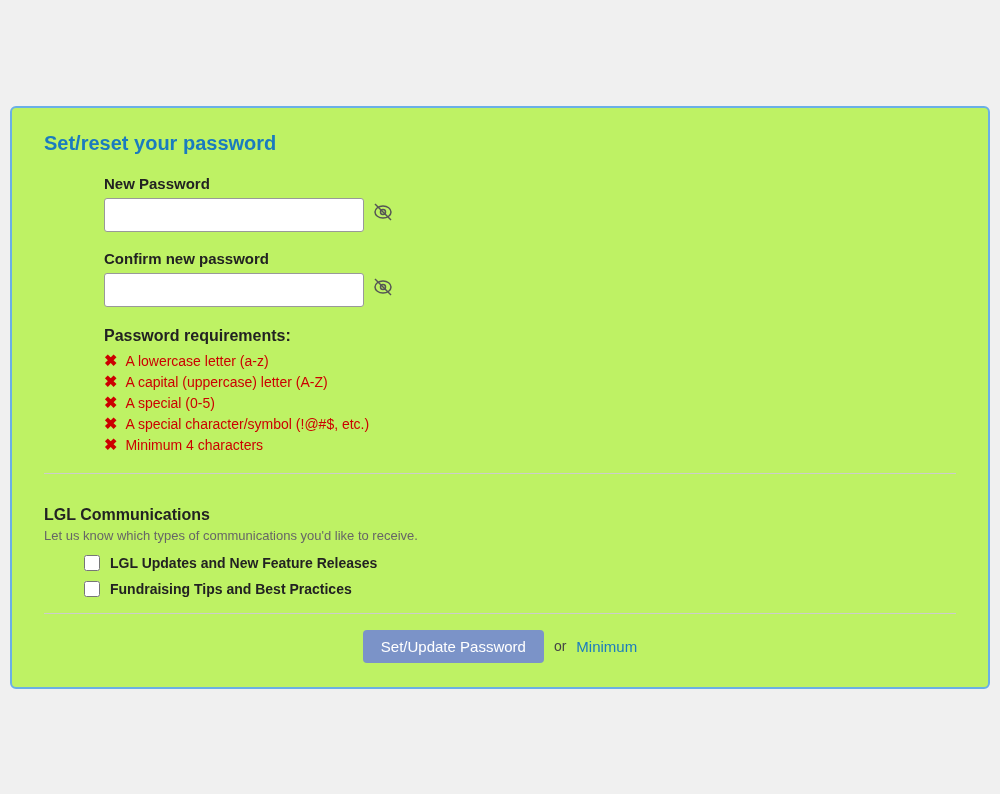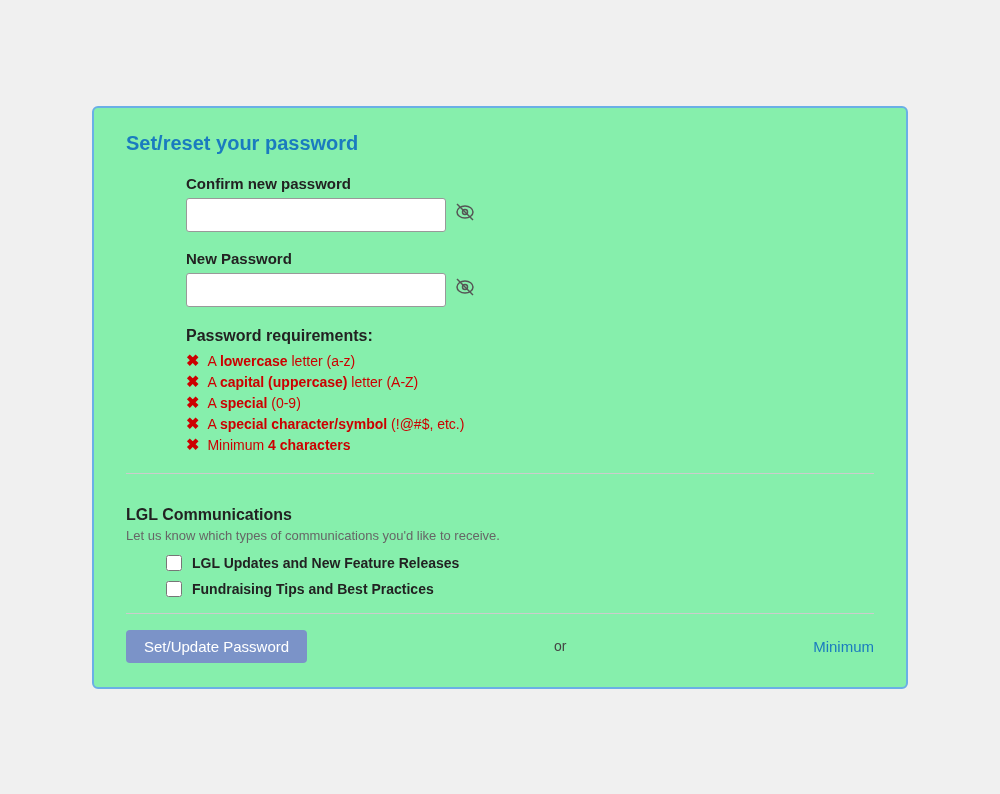--- a/index.html
+++ b/index.html
@@ -11,24 +11,24 @@
     body {
       background: #f0f0f0;
       display: flex;
       justify-content: center;
       align-items: center;
       min-height: 100vh;
       font-family: Arial, sans-serif;
     }
 
     .card {
-      background: #86efac;
+      background: #bef264;
       border: 2px solid #6aafe6;
       border-radius: 6px;
-      width: 816px;
+      width: 980px;
       padding: 24px 32px 24px 32px;
     }
 
     .card-title {
       color: #1a7bbf;
       font-size: 20px;
       font-weight: bold;
       margin-bottom: 20px;
     }
 
@@ -101,21 +101,21 @@
       font-weight: bold;
       font-size: 16px;
       line-height: 1;
     }
 
     .req-list li .req-text {
       color: #cc0000;
     }
 
     .req-list li .req-text .highlight {
-      font-weight: bold;
+      font-weight: normal;
       color: #cc0000;
     }
 
     .req-list li .req-text .normal {
       color: #cc0000;
     }
 
     .divider {
       border: none;
       border-top: 1px solid #ccc;
@@ -156,21 +156,21 @@
     }
 
     .checkbox-label {
       font-weight: bold;
       font-size: 14px;
       color: #222;
     }
 
     .footer-section {
       display: flex;
-      justify-content: space-between;
+      justify-content: center;
       align-items: center;
       gap: 10px;
       margin-top: 16px;
     }
 
     .set-password-btn {
       background: #7b93c8;
       color: #fff;
       border: none;
       border-radius: 4px;
@@ -191,69 +191,69 @@
       text-decoration: none;
     }
   </style>
 </head>
 <body>
 
 <div class="card">
   <div class="card-title">Set/reset your password</div>
 
   <div class="form-section">
-
-    <div class="field-group">
-      <label class="field-label">Confirm new password</label>
-      <div class="input-wrapper">
-        <input type="password" class="password-input" placeholder="" style="">
-        <span class="eye-icon" title="Toggle visibility">
-          <svg width="22" height="18" viewBox="0 0 22 18" fill="none" xmlns="http://www.w3.org/2000/svg">
-            <ellipse cx="11" cy="9" rx="8" ry="6" stroke="#555" stroke-width="1.5" fill="none"></ellipse>
-            <circle cx="11" cy="9" r="2.5" stroke="#555" stroke-width="1.5" fill="none"></circle>
-            <line x1="3" y1="1" x2="19" y2="17" stroke="#555" stroke-width="1.5"></line>
-          </svg>
-        </span>
-      </div>
-    </div>
 
     <div class="field-group">
       <label class="field-label">New Password</label>
       <div class="input-wrapper">
         <input type="password" class="password-input" placeholder="" style="">
         <span class="eye-icon" title="Toggle visibility">
           
           <svg width="22" height="18" viewBox="0 0 22 18" fill="none" xmlns="http://www.w3.org/2000/svg">
             <ellipse cx="11" cy="9" rx="8" ry="6" stroke="#555" stroke-width="1.5" fill="none"></ellipse>
             <circle cx="11" cy="9" r="2.5" stroke="#555" stroke-width="1.5" fill="none"></circle>
             <line x1="3" y1="1" x2="19" y2="17" stroke="#555" stroke-width="1.5"></line>
           </svg>
         </span>
       </div>
     </div>
 
+    <div class="field-group">
+      <label class="field-label">Confirm new password</label>
+      <div class="input-wrapper">
+        <input type="password" class="password-input" placeholder="" style="">
+        <span class="eye-icon" title="Toggle visibility">
+          <svg width="22" height="18" viewBox="0 0 22 18" fill="none" xmlns="http://www.w3.org/2000/svg">
+            <ellipse cx="11" cy="9" rx="8" ry="6" stroke="#555" stroke-width="1.5" fill="none"></ellipse>
+            <circle cx="11" cy="9" r="2.5" stroke="#555" stroke-width="1.5" fill="none"></circle>
+            <line x1="3" y1="1" x2="19" y2="17" stroke="#555" stroke-width="1.5"></line>
+          </svg>
+        </span>
+      </div>
+    </div>
+
     <div class="requirements-section">
       <div class="requirements-title">Password requirements:</div>
       <ul class="req-list">
         <li>
           <span class="x-mark">✖</span>
           <span class="req-text">
             A <span class="highlight">lowercase</span><span class="normal"> letter (a-z)</span>
           </span>
         </li>
         <li>
           <span class="x-mark">✖</span>
           <span class="req-text">
             A <span class="highlight">capital (uppercase)</span><span class="normal"> letter (A-Z)</span>
           </span>
         </li>
         <li>
           <span class="x-mark">✖</span>
           <span class="req-text">
-            A <span class="highlight">special</span><span class="normal"> (0-9)</span>
+            A <span class="highlight">special</span><span class="normal"> (0-5)</span>
           </span>
         </li>
         <li>
           <span class="x-mark">✖</span>
           <span class="req-text">
             A <span class="highlight">special character/symbol</span><span class="normal"> (!@#$, etc.)</span>
           </span>
         </li>
         <li>
           <span class="x-mark">✖</span>

